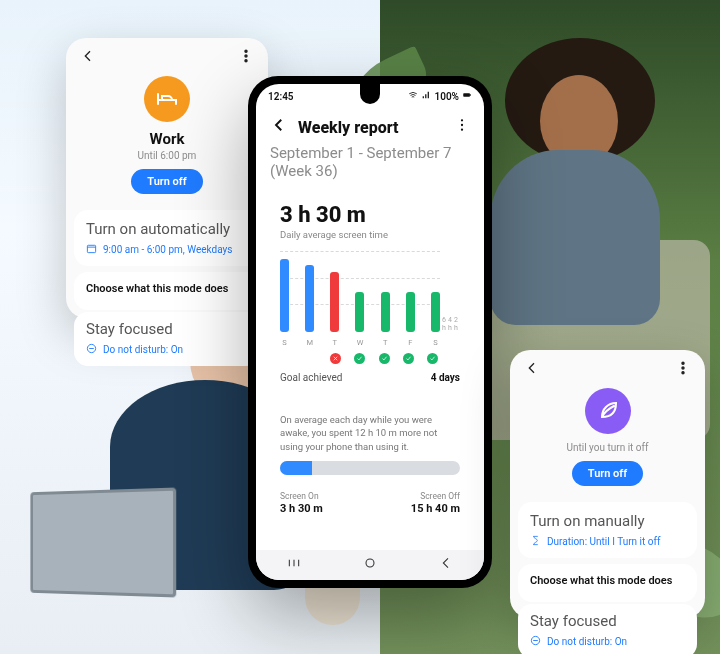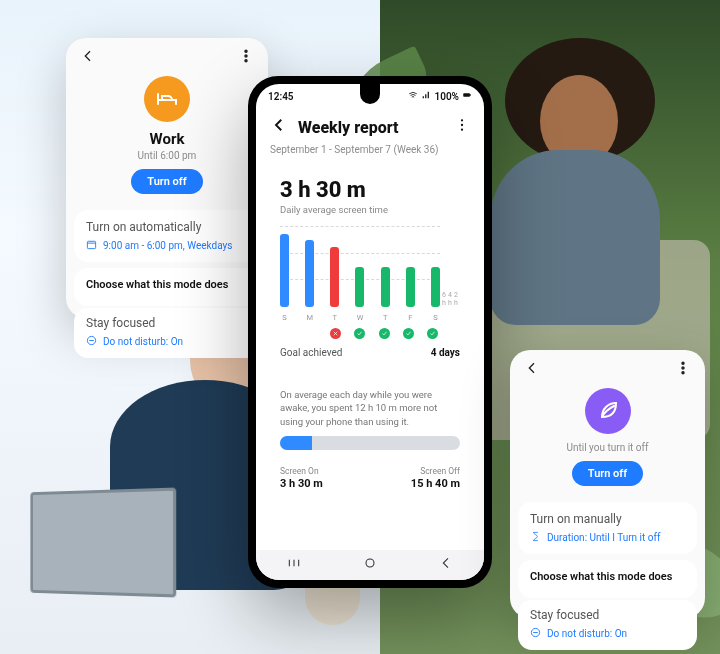--- a/index.html
+++ b/index.html
@@ -25,37 +25,37 @@
 .card{position:absolute;background:#fafafa;border-radius:20px;box-shadow:0 18px 50px rgba(0,0,0,.22)}
 .card-hdr{display:flex;align-items:center;justify-content:space-between;padding:10px 14px 4px}
 .card-hdr svg{width:16px;height:16px;stroke:#222;stroke-width:2;fill:none}
 .mode{text-align:center;padding:0 14px 10px}
 .icon-circ{width:46px;height:46px;border-radius:50%;margin:4px auto 8px;display:flex;align-items:center;justify-content:center}
 .icon-circ svg{width:24px;height:24px;fill:#fff}
 .mode h3{font-size:15px;font-weight:700;color:#111}
 .mode .sub{font-size:10px;color:#8c8c8c;margin-top:2px}
 .pill-btn{display:inline-block;margin-top:8px;background:#1f7bff;color:#fff;border:none;border-radius:999px;font-size:11px;font-weight:600;padding:6px 16px;cursor:pointer}
 .section{background:#fff;border-radius:14px;margin:6px 8px;padding:10px 12px;text-align:left}
-.section .lbl{font-size:12px;color:#555;margin-bottom:5px}
+.section .lbl{font-size:15px;color:#555;margin-bottom:5px}
 .line{display:flex;align-items:center;gap:6px;font-size:10px}
 .line svg{width:11px;height:11px}
 .link{color:#1f7bff}
 .card-work{left:66px;top:38px;width:202px;height:280px}
 .card-relax{left:510px;top:350px;width:195px;height:268px}
 
 .phone{position:absolute;left:248px;top:76px;width:244px;height:512px;background:#000;border-radius:30px;padding:8px;box-shadow:0 28px 70px rgba(0,0,0,.32)}
 .screen-in{width:100%;height:100%;background:#ffffff;border-radius:23px;overflow:hidden;position:relative}
 .notch{position:absolute;top:0;left:50%;transform:translateX(-50%);width:20px;height:20px;background:#000;border-radius:0 0 12px 12px;z-index:3}
 .statusbar{display:flex;justify-content:space-between;align-items:center;height:24px;padding:0 12px;font-size:10px;font-weight:600;color:#111}
 .statusbar .right{display:flex;align-items:center;gap:3px}
 .statusbar svg{width:10px;height:10px;fill:#111}
 .app-hdr{display:flex;align-items:center;gap:10px;padding:8px 14px 4px}
 .app-hdr .title{font-size:16px;font-weight:800;color:#111;flex:1}
 .psec{background:#fff;border-radius:16px;margin:6px 10px;padding:12px 14px}
-.range{font-size:10px;color:#8c8c8c;padding:2px 14px 4px}
+.range{font-size:15px;color:#8c8c8c;padding:2px 14px 4px}
 .big{font-size:22px;font-weight:800;color:#111}
 .cap{font-size:9.5px;color:#888;margin-top:2px}
 .ylabels{position:absolute;right:0;top:0;height:80px;width:18px;font-size:7px;color:#aaa;display:flex;flex-direction:row;justify-content:space-between;align-items:flex-end}
 .chart{position:relative;height:95px;margin-top:12px}
 .bars{position:absolute;left:0;right:20px;bottom:15px;height:80px;display:flex;align-items:flex-end;justify-content:space-between}
 .bar{width:9px;border-radius:3px}
 .dline{position:absolute;left:0;right:20px;border-top:1px dashed #d9d9d9}
 .xaxis{position:absolute;left:0;right:20px;bottom:0;display:flex;justify-content:space-between}
 .xaxis span{font-size:7.5px;color:#999;width:9px;text-align:center}
 .dots{display:flex;justify-content:space-between;margin:6px 2px 2px;padding-right:20px}

